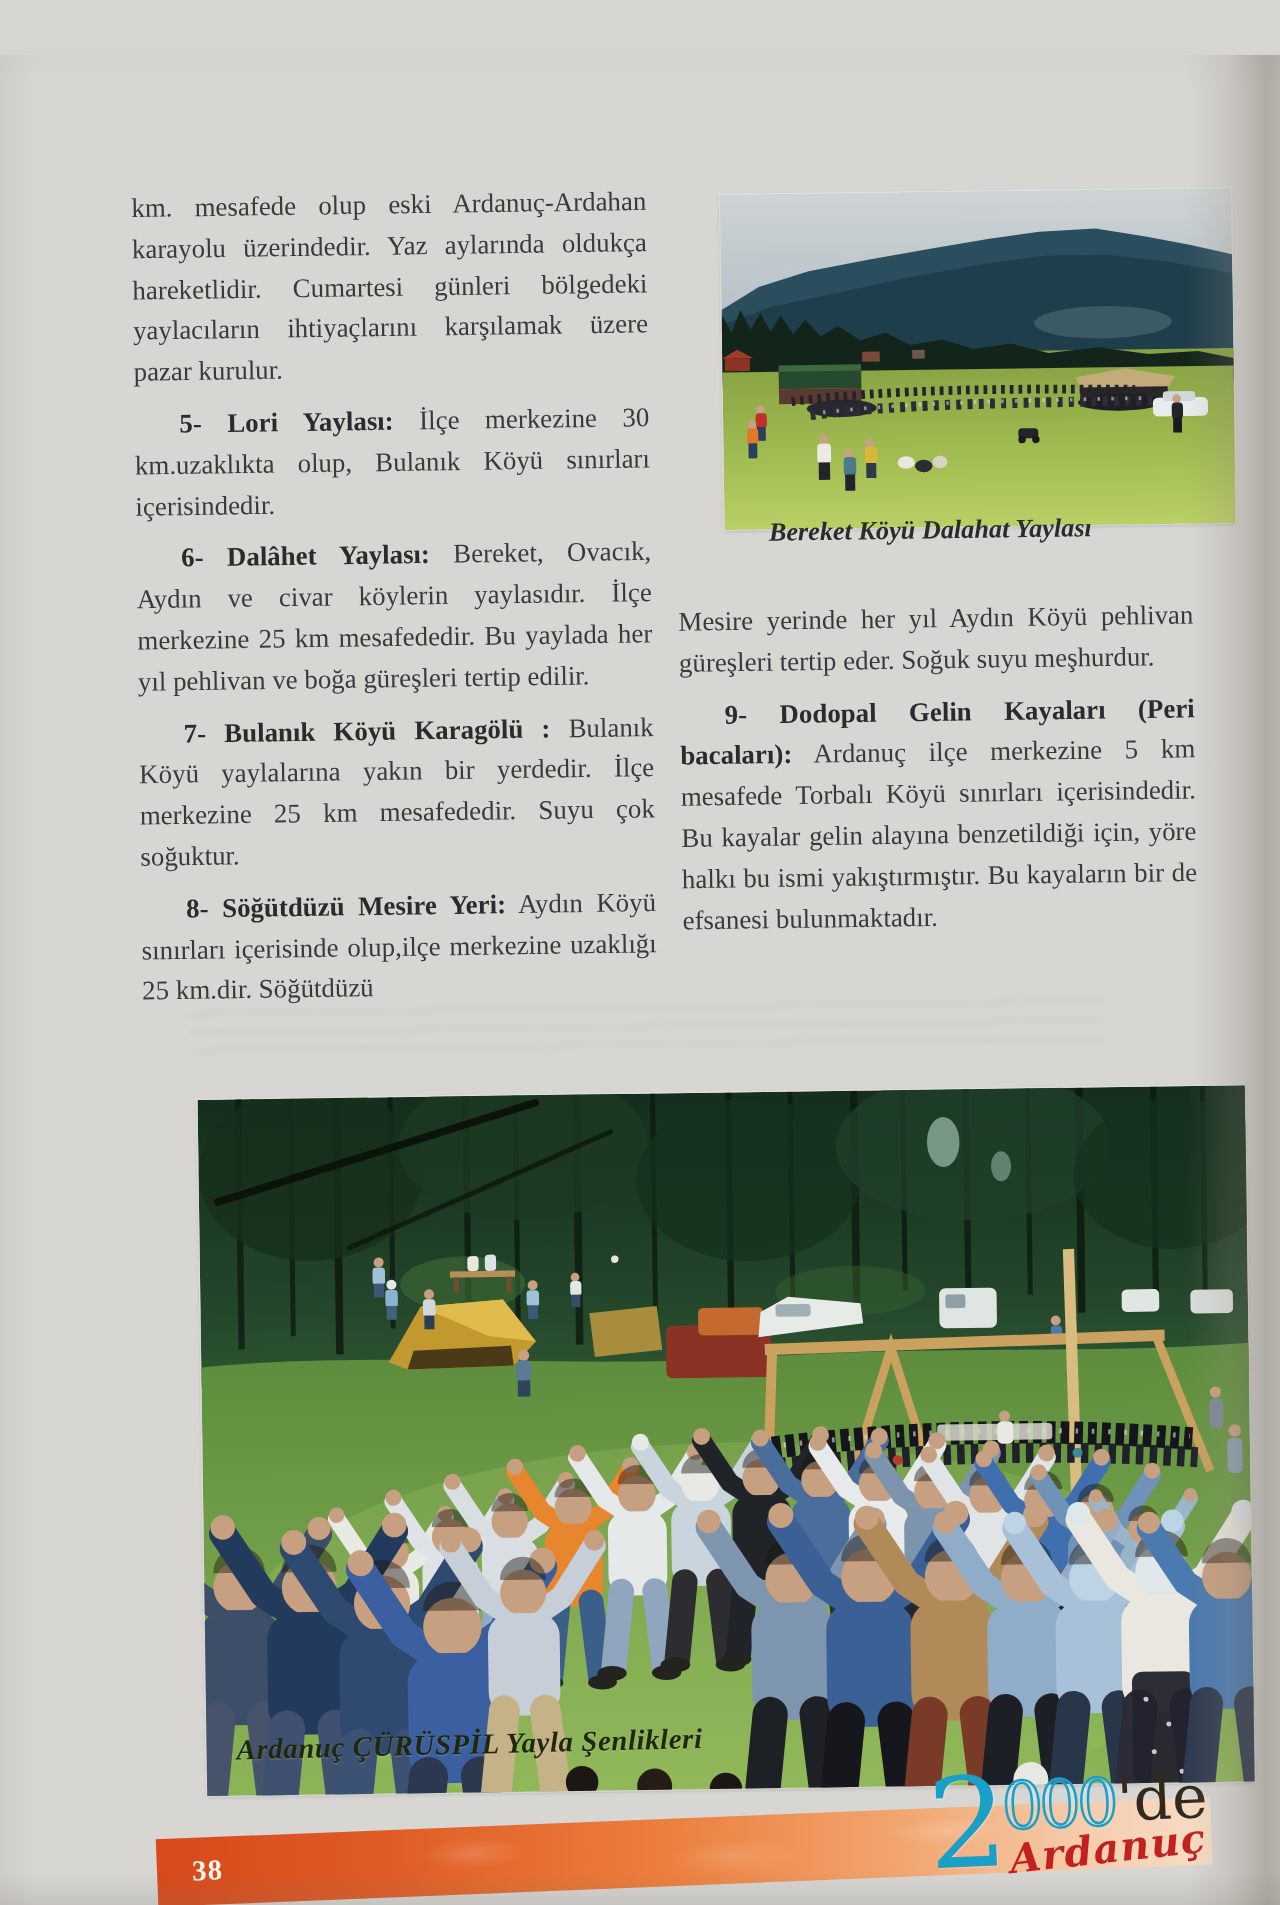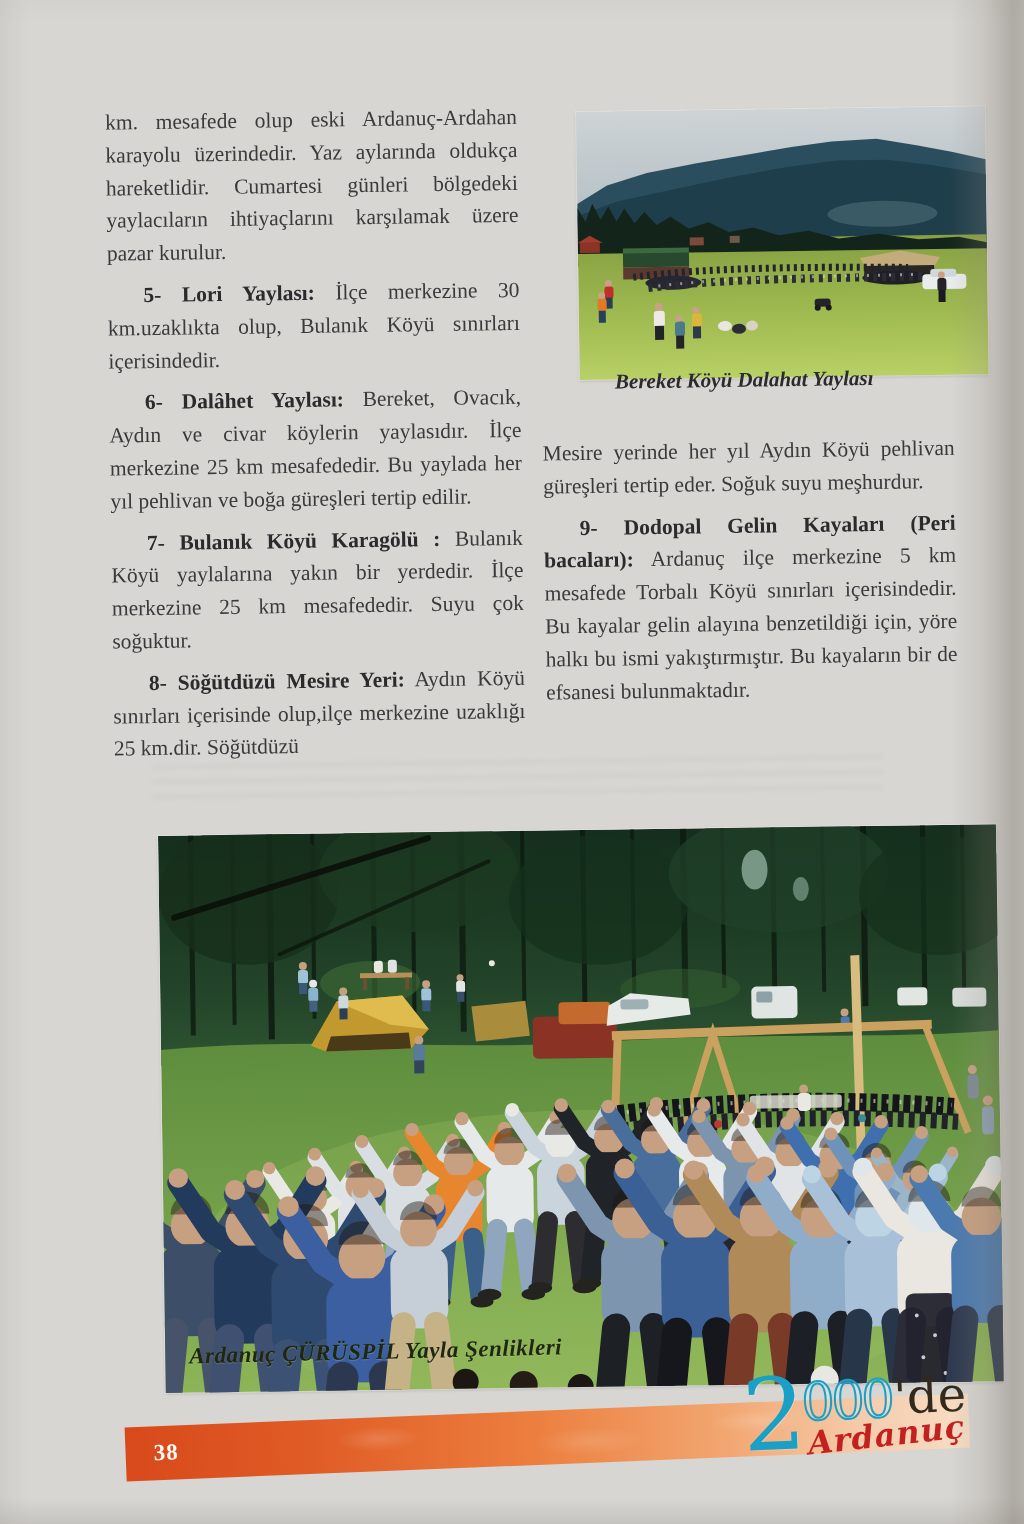--- a/index.html
+++ b/index.html
@@ -6,20 +6,21 @@
   body{
     width:1024px;height:1524px;position:relative;overflow:hidden;
     background:#d6d5d2;
     font-family:"Liberation Serif", serif;
   }
   .page{position:absolute;inset:0;
     background:
       linear-gradient(to right, rgba(190,188,184,.35) 0px, rgba(214,213,210,0) 28px),
       linear-gradient(to bottom, rgba(205,204,200,.4) 0px, rgba(214,213,210,0) 24px),
       #d7d6d3;
+    margin-top: 44px;
   }
   .tilt{position:absolute;inset:0;transform:rotate(-0.8deg);transform-origin:512px 760px;}
 
   
   .col{position:absolute;color:#3a3a3c;font-size:21.5px;line-height:32.8px;text-align:justify;}
   .col-left{left:114px;top:101px;width:412px;}
   .col-right{left:547px;top:438px;width:412px;}
   .para{margin:0;text-indent:36px;}
   .para.no-indent{text-indent:0;}
   .para + .para{margin-top:9px;}

